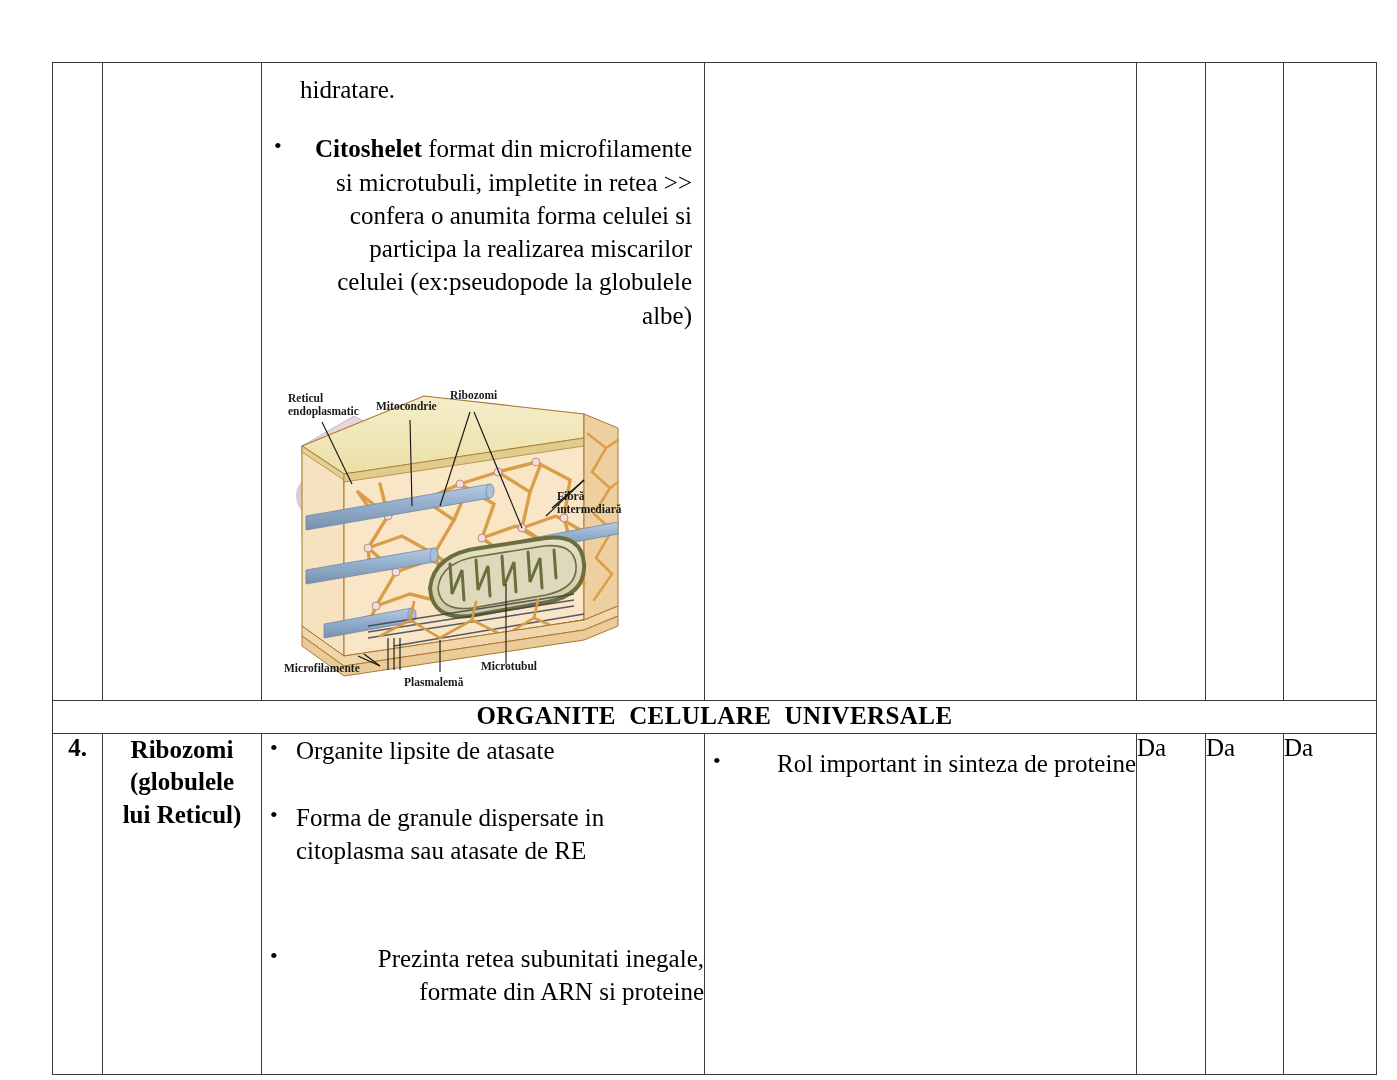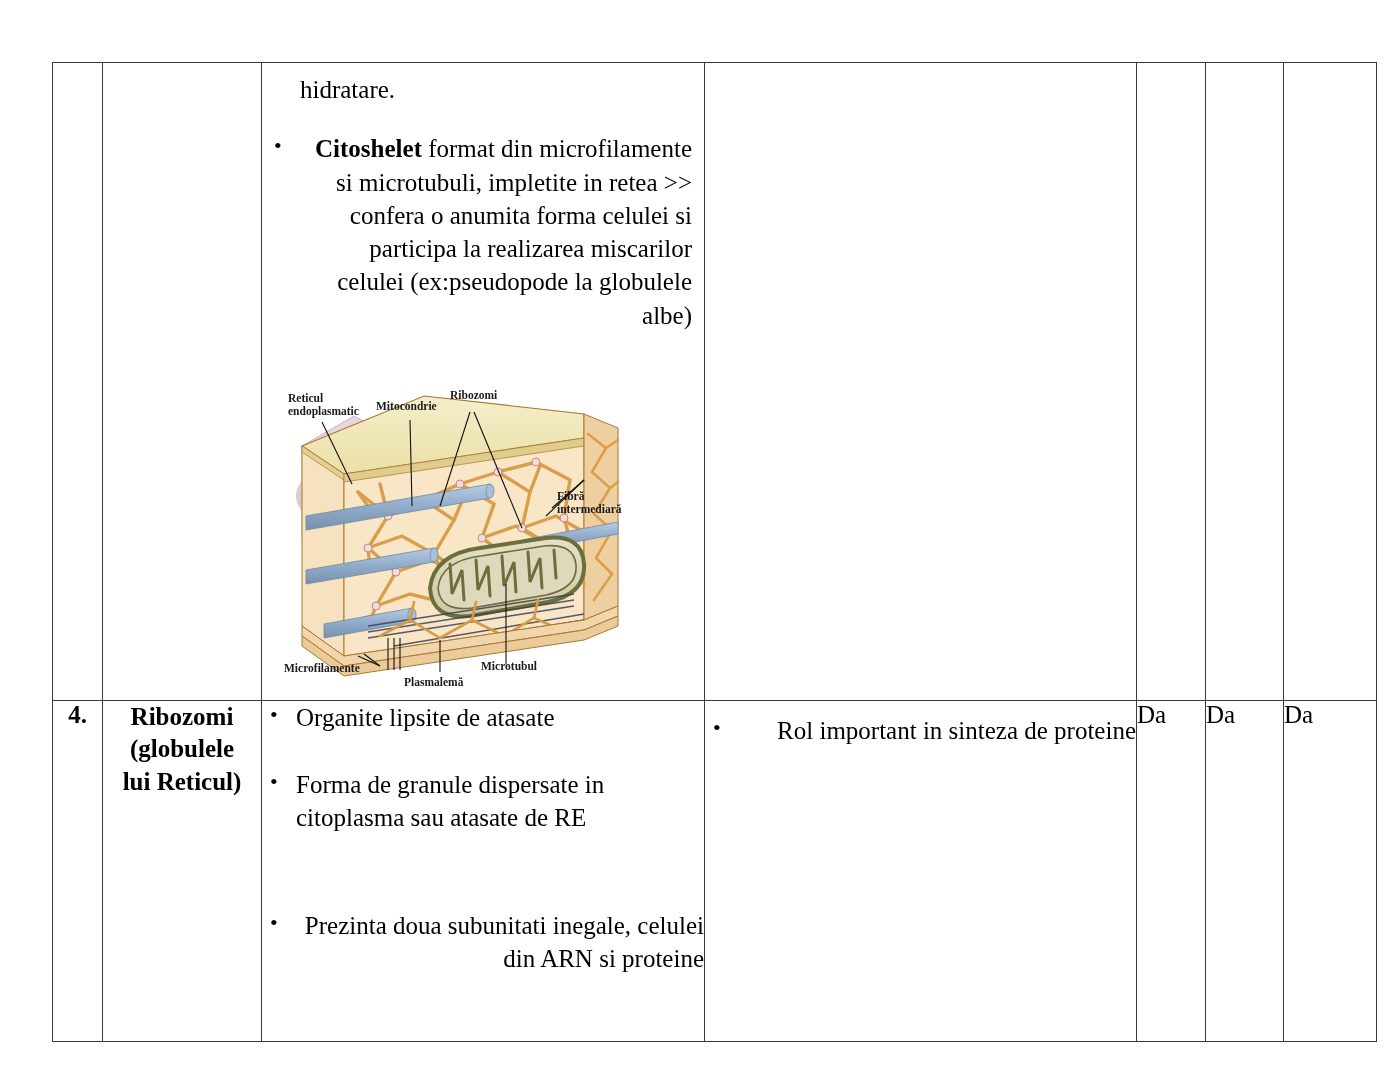--- a/index.html
+++ b/index.html
@@ -323,33 +323,38 @@
             <div class="fig-label lbl-pl">Plasmalemă</div>
             <div class="fig-label lbl-mit">Microtubul</div>
           </div>
         </td>
         <td></td>
         <td></td>
         <td></td>
         <td></td>
       </tr>
 
+      <tr>
+        <td colspan="7">
+          <div class="banner">ORGANITE  CELULARE  UNIVERSALE</div>
+        </td>
+      </tr>
 
       <tr class="row-4">
         <td class="nr-cell">4.</td>
         <td class="name-cell">
           <div>Ribozomi</div>
           <div>(globulele</div>
           <div>lui Reticul)</div>
         </td>
         <td class="struct-cell">
           <ul class="bul">
             <li class="gap-md">Organite lipsite de atasate</li>
             <li class="gap-lg">Forma de granule dispersate in citoplasma sau atasate de RE</li>
-            <li>Prezinta doua subunitati inegale, celulei din ARN si proteine</li>
+            <li>Prezinta retea subunitati inegale, formate din ARN si proteine</li>
           </ul>
         </td>
         <td class="role-cell">
           <ul class="bul">
             <li>Rol important in sinteza de proteine</li>
           </ul>
         </td>
         <td class="da-cell">Da</td>
         <td class="da-cell">Da</td>
         <td class="da-cell">Da</td>

